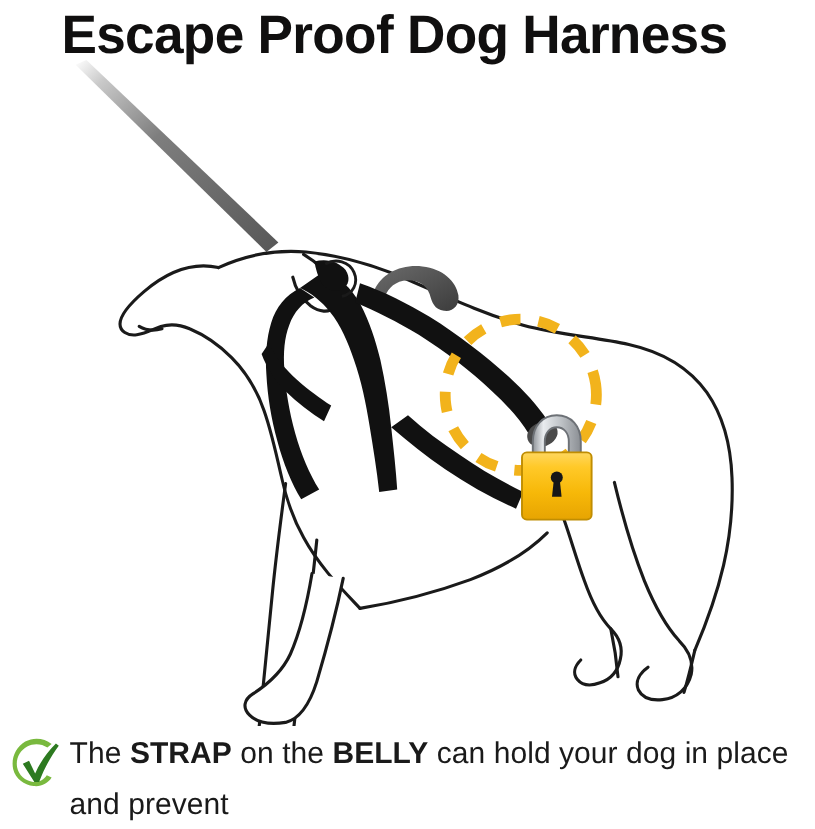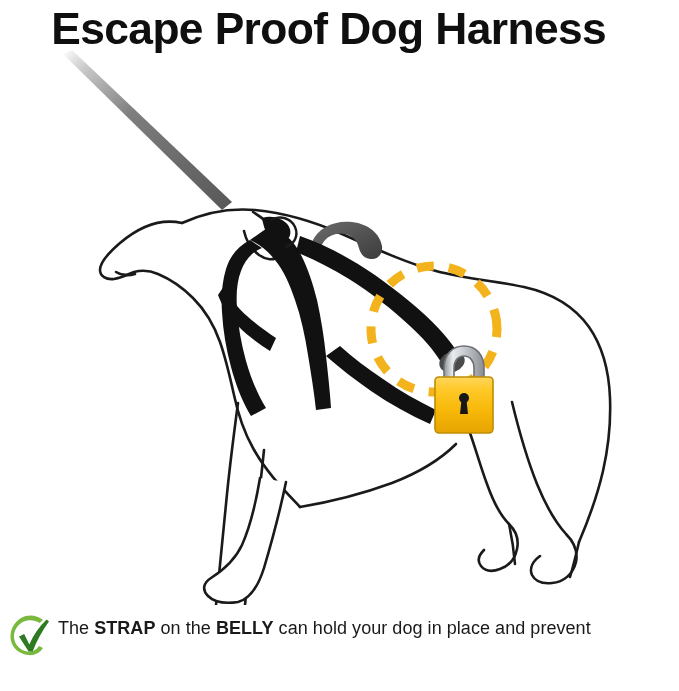--- a/index.html
+++ b/index.html
@@ -72,21 +72,21 @@
     top: 8px;
     width: 44px;
     height: 44px;
   }
   .caption-text {
     position: absolute;
     left: 58px;
     top: 2px;
     width: 618px;
     font-family: "Liberation Sans Narrow", "Liberation Sans", sans-serif;
-    font-size: 18px;
+    font-size: 25px;
     line-height: 42px;
     color: #1a1a1a;
     font-weight: 400;
     letter-spacing: 0.05px;
   }
   .caption-text b {
     font-weight: 700;
   }
 </style>
 </head>

